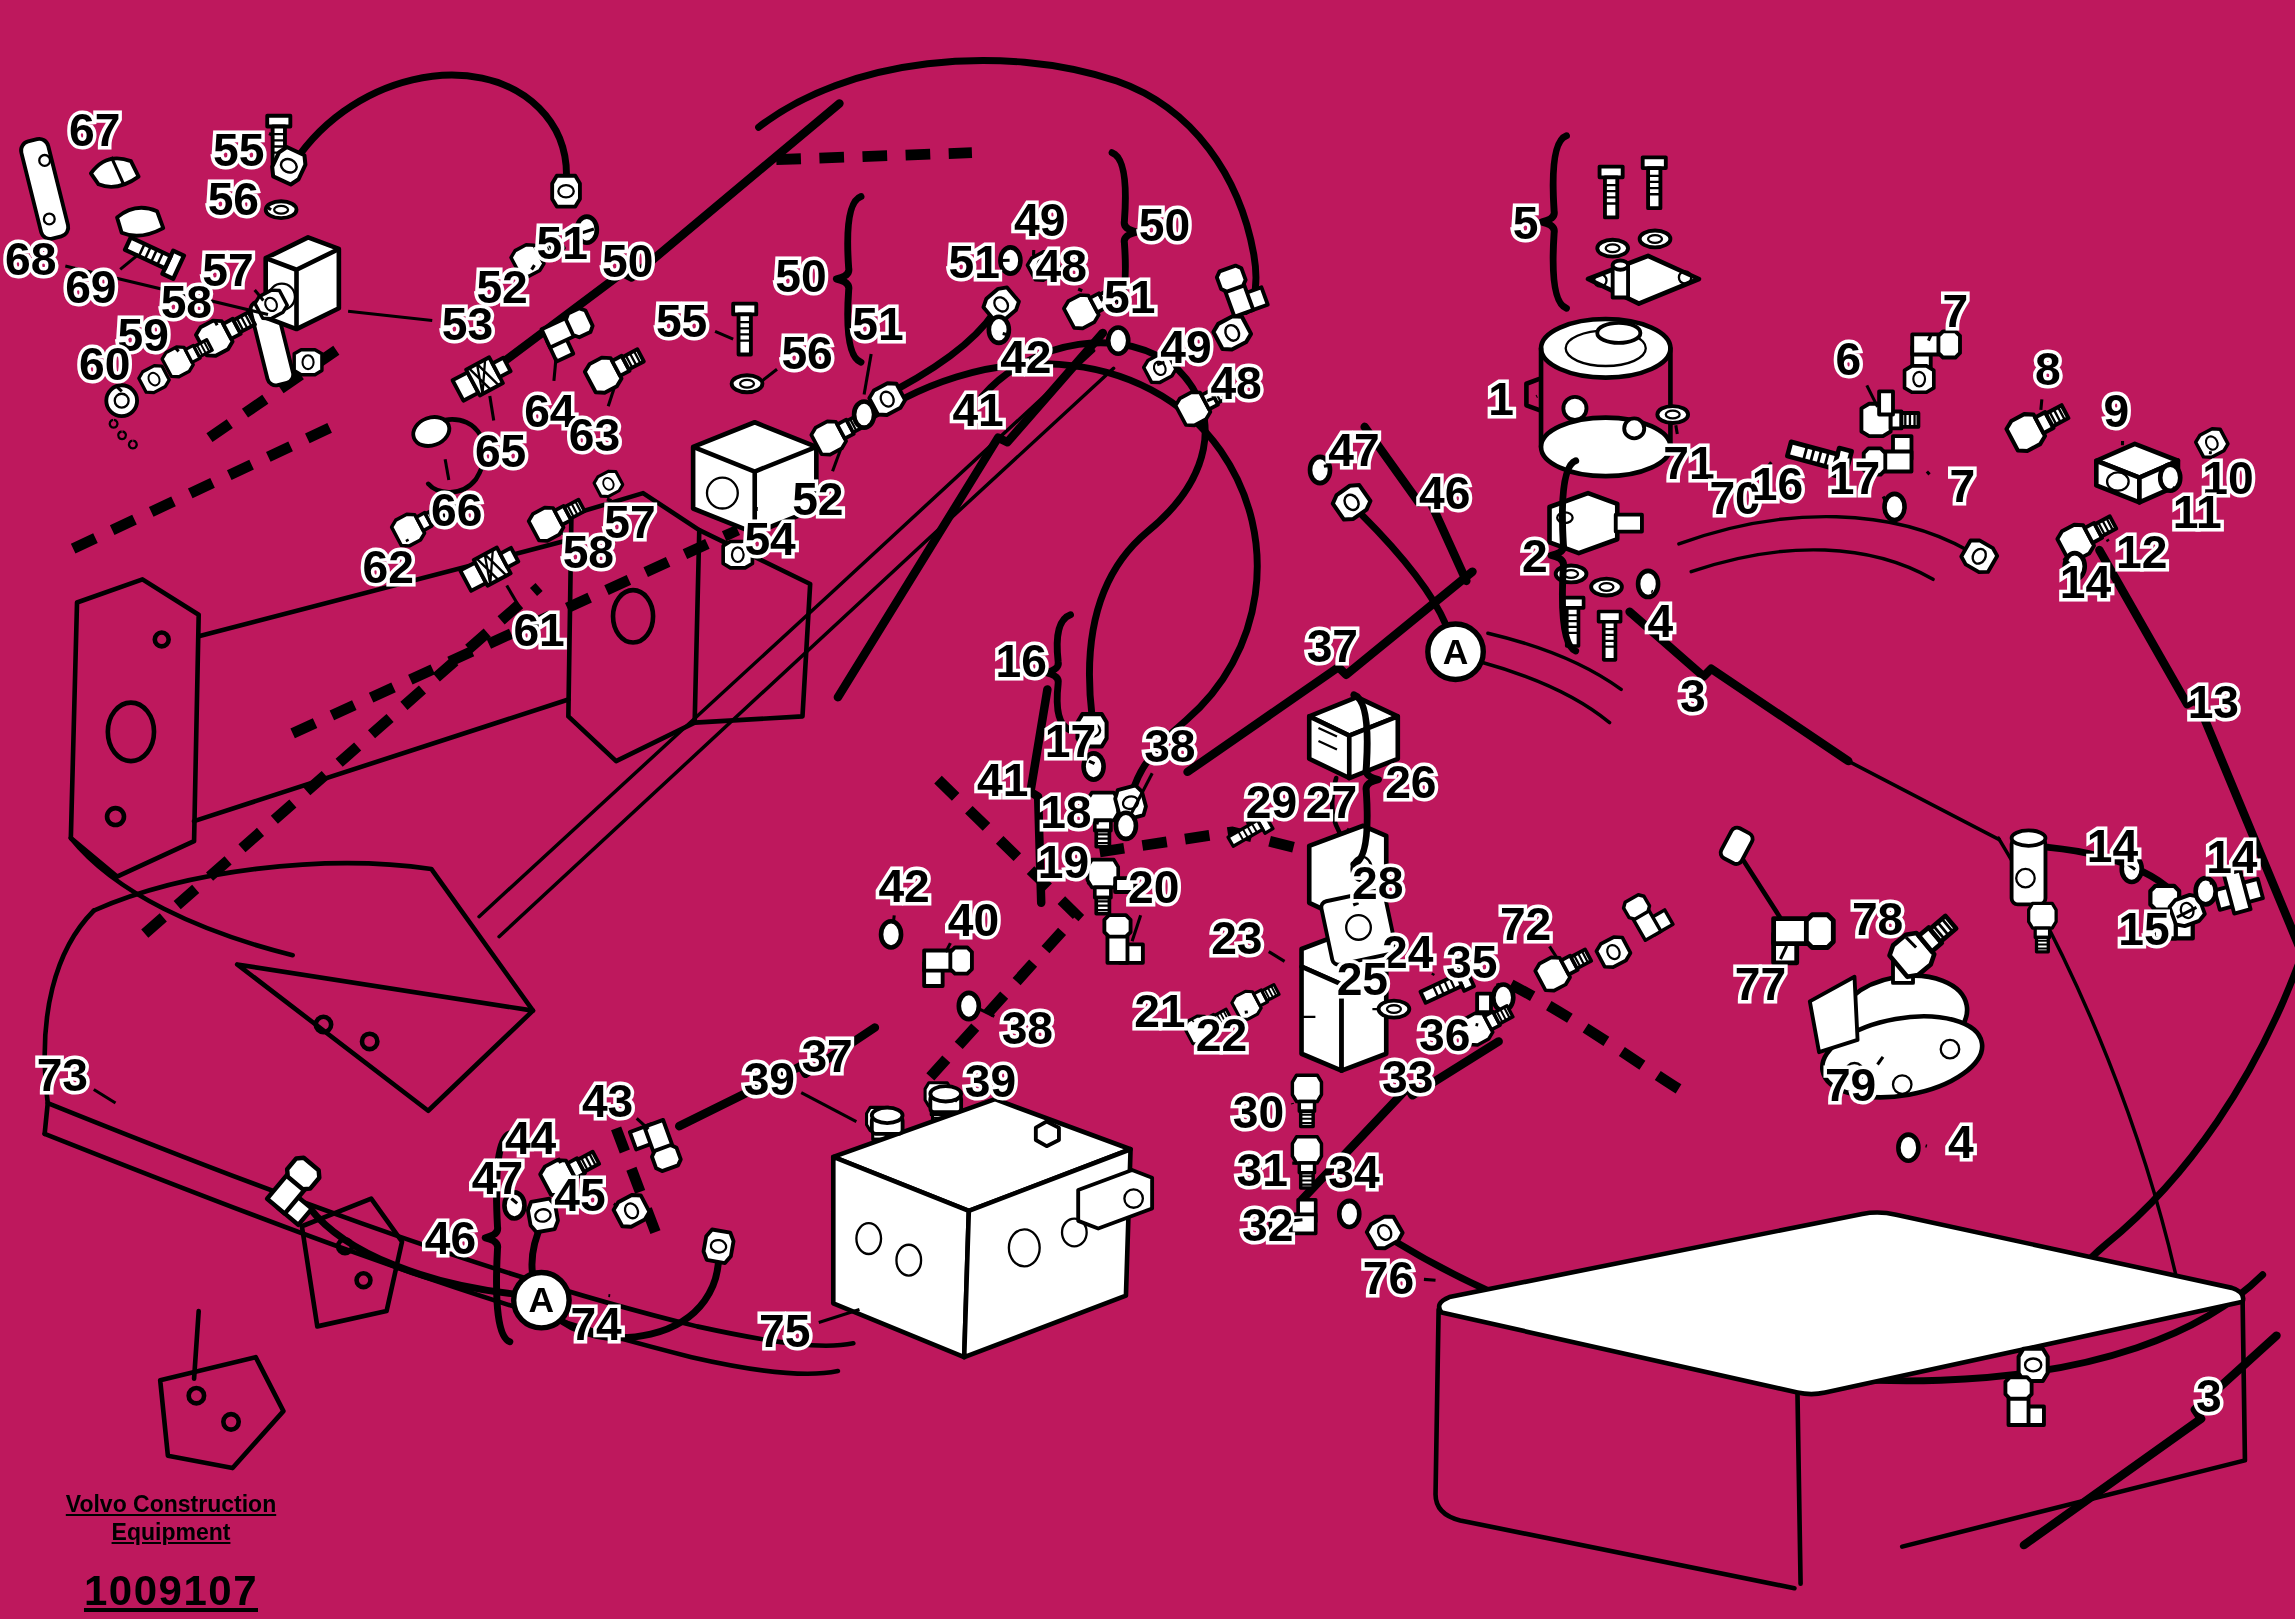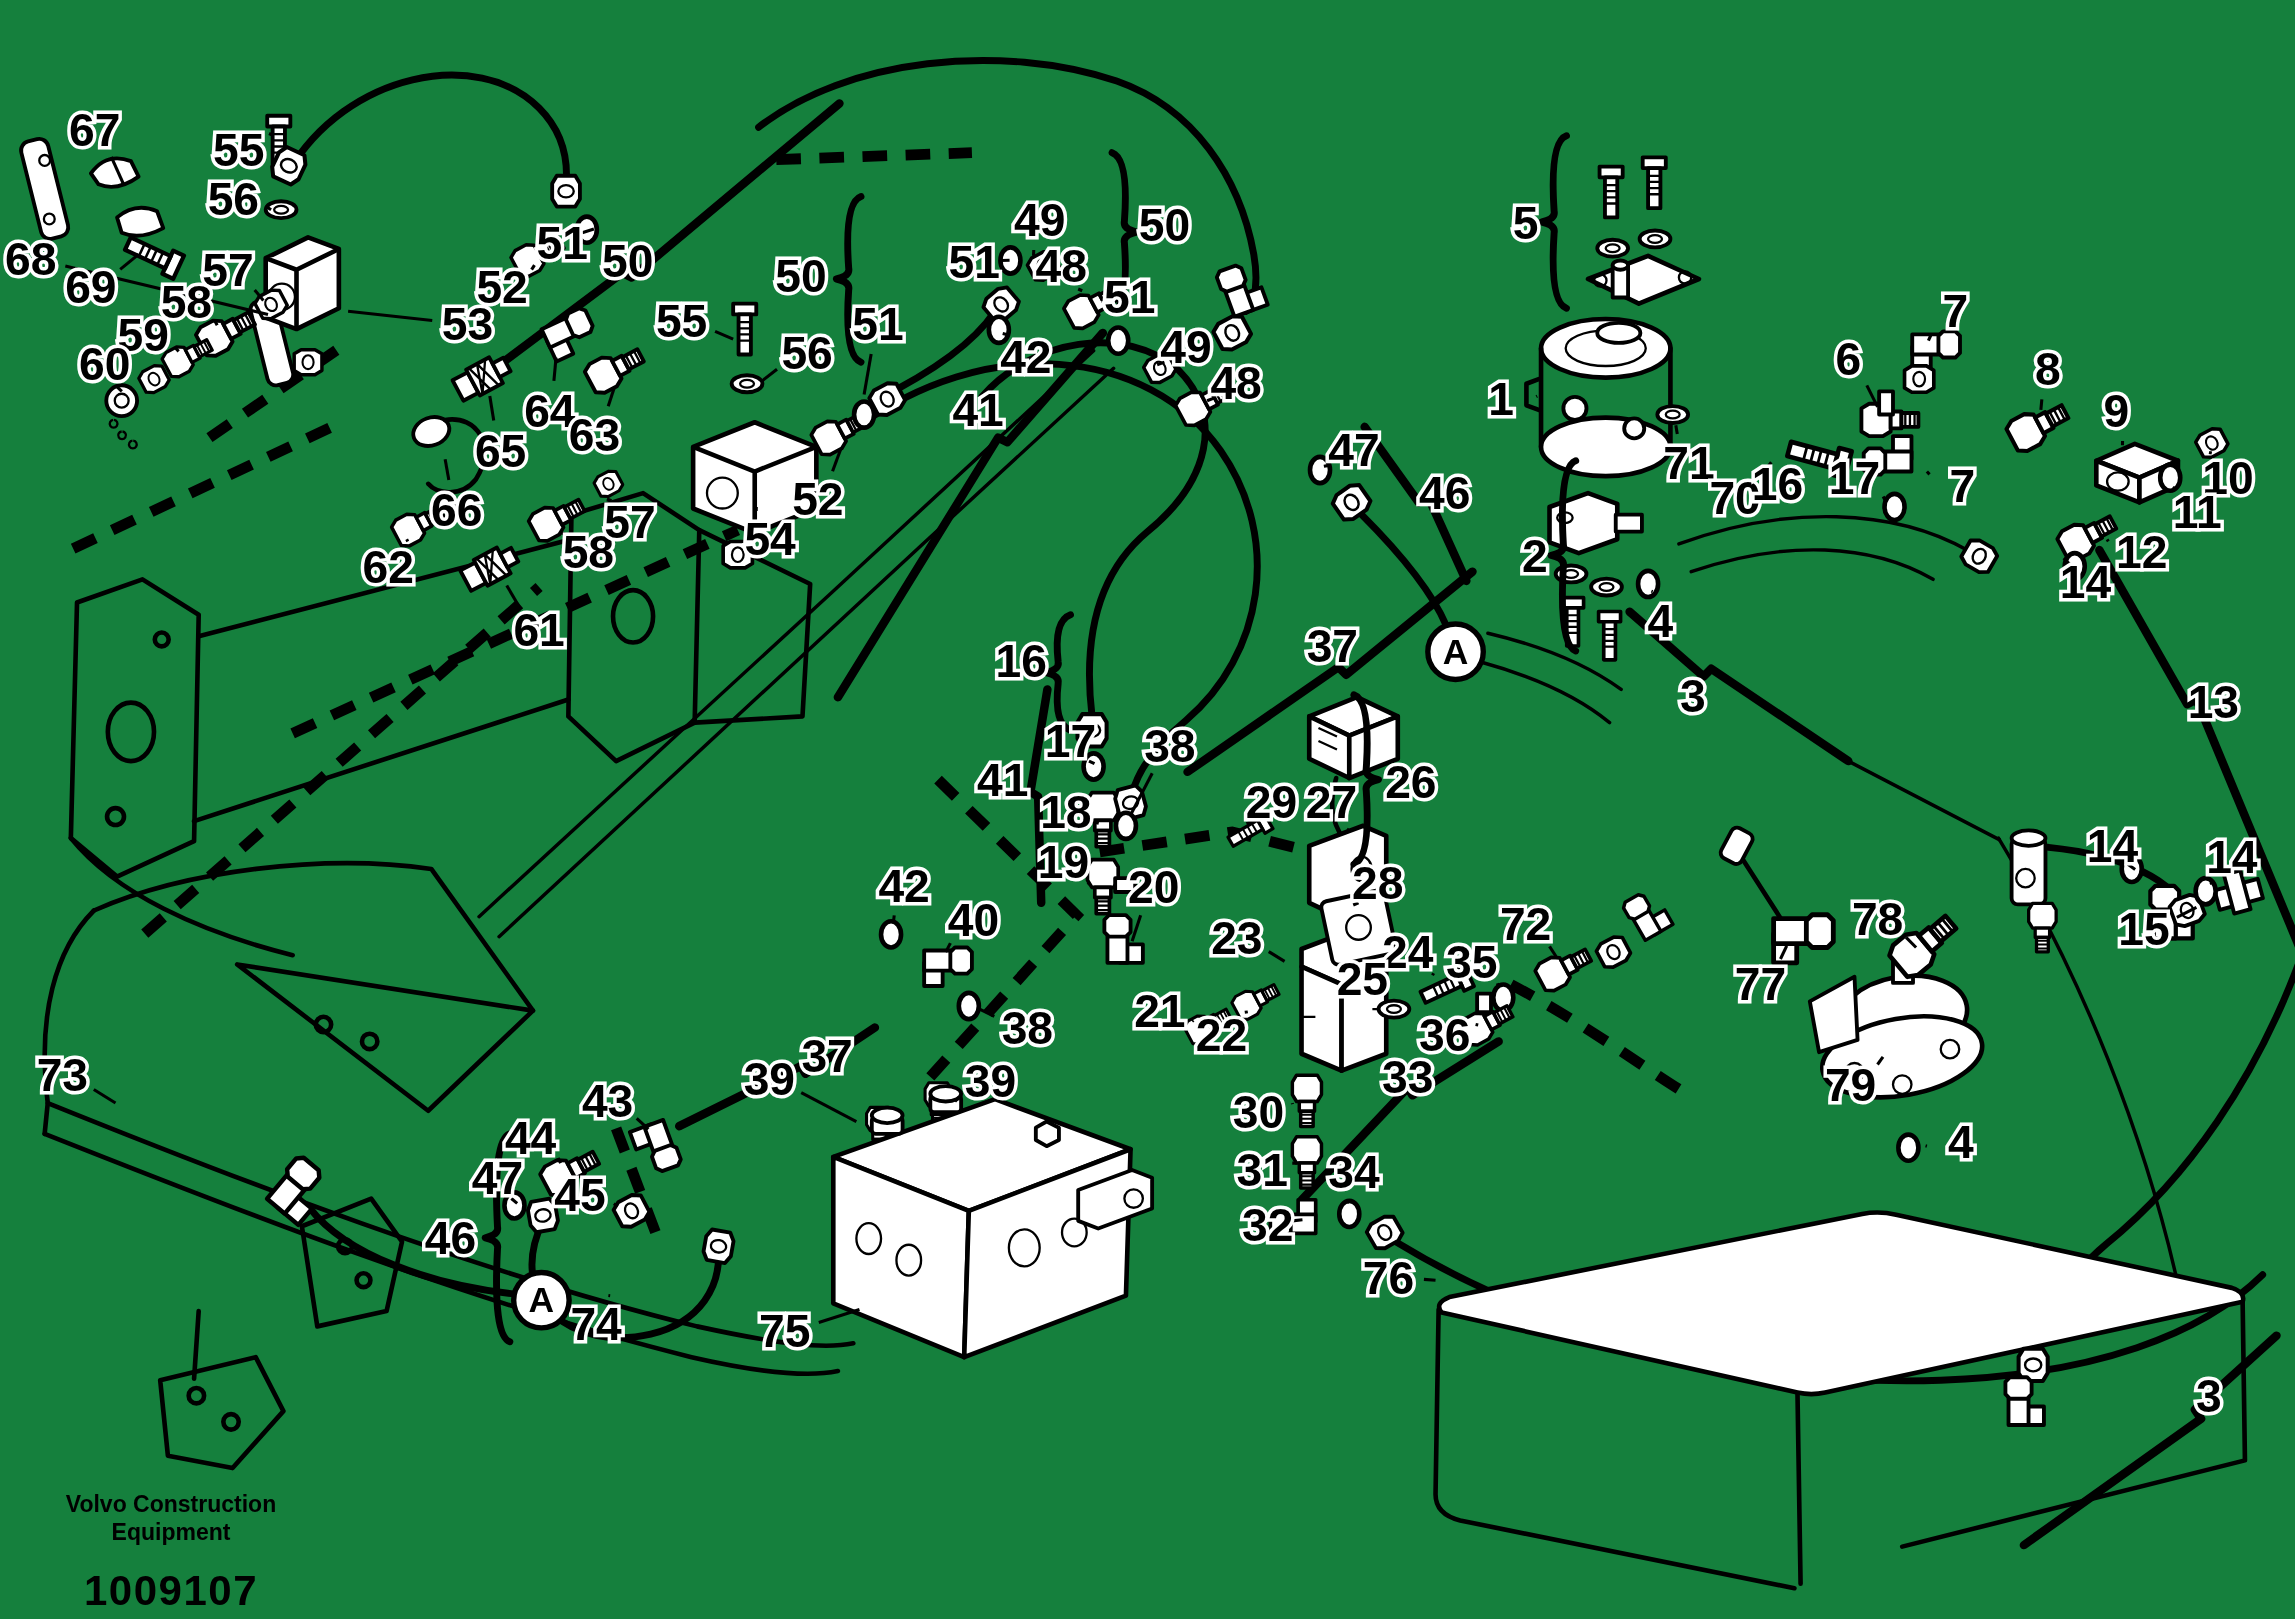--- a/index.html
+++ b/index.html
@@ -1,31 +1,31 @@
 <!DOCTYPE html>
 <html style="font-size:12.3px"><head>
 <meta charset="utf-8">
 <style>
   html,body{margin:0;padding:0;background:#fff;}
-  .stage{position:relative;width:2295px;height:1620px;background:#15803d;overflow:hidden;
+  .stage{position:relative;width:2295px;height:1620px;background:#be185d;overflow:hidden;
          font-family:"Liberation Sans",sans-serif;}
   svg{position:absolute;left:0;top:0;}
   .ln{fill:none;stroke:#000;stroke-width:6;stroke-linecap:round;stroke-linejoin:round;}
   .ln2{fill:none;stroke:#000;stroke-width:9;stroke-linecap:round;stroke-linejoin:round;}
   .thin{fill:none;stroke:#000;stroke-width:4.5;stroke-linecap:round;}
   .thick{fill:none;stroke:#000;stroke-width:11;stroke-linecap:round;stroke-linejoin:round;}
   .dash{fill:none;stroke:#000;stroke-width:14;stroke-dasharray:32 24;stroke-linecap:butt;}
   .wh{fill:#fff;stroke:#000;stroke-width:5;stroke-linejoin:round;}
   .wh2{fill:#fff;stroke:#000;stroke-width:6;stroke-linejoin:round;}
   .tl{stroke:#000;stroke-width:3;fill:none;}
   .callout{font:700 60px "Liberation Sans",sans-serif;fill:#000;stroke:#fff;stroke-width:9;paint-order:stroke;}
   .mark{font:700 46px "Liberation Sans",sans-serif;fill:#000;}
   .leader{stroke:#000;stroke-width:4;fill:none;}
   .brace{fill:none;stroke:#000;stroke-width:9;stroke-linecap:round;stroke-linejoin:round;}
-  .footer{position:absolute;left:40px;top:1490px;width:262px;text-align:center;color:#000;}
+  .footer{position:absolute;left:40px;top:1490px;width:262px;text-align:center;color:#000;text-decoration:underline;}
   .footer .b1{font:700 23px "Liberation Sans",sans-serif;line-height:28px;}
   .footer .num{font:700 42px "Liberation Sans",sans-serif;margin-top:21px;letter-spacing:1.5px;}
 </style>
 </head>
 <body>
 
 <div class="stage">
 <svg viewBox="0 0 2980 2103" width="2295" height="1620">
   <defs>
     <g id="fitH">

